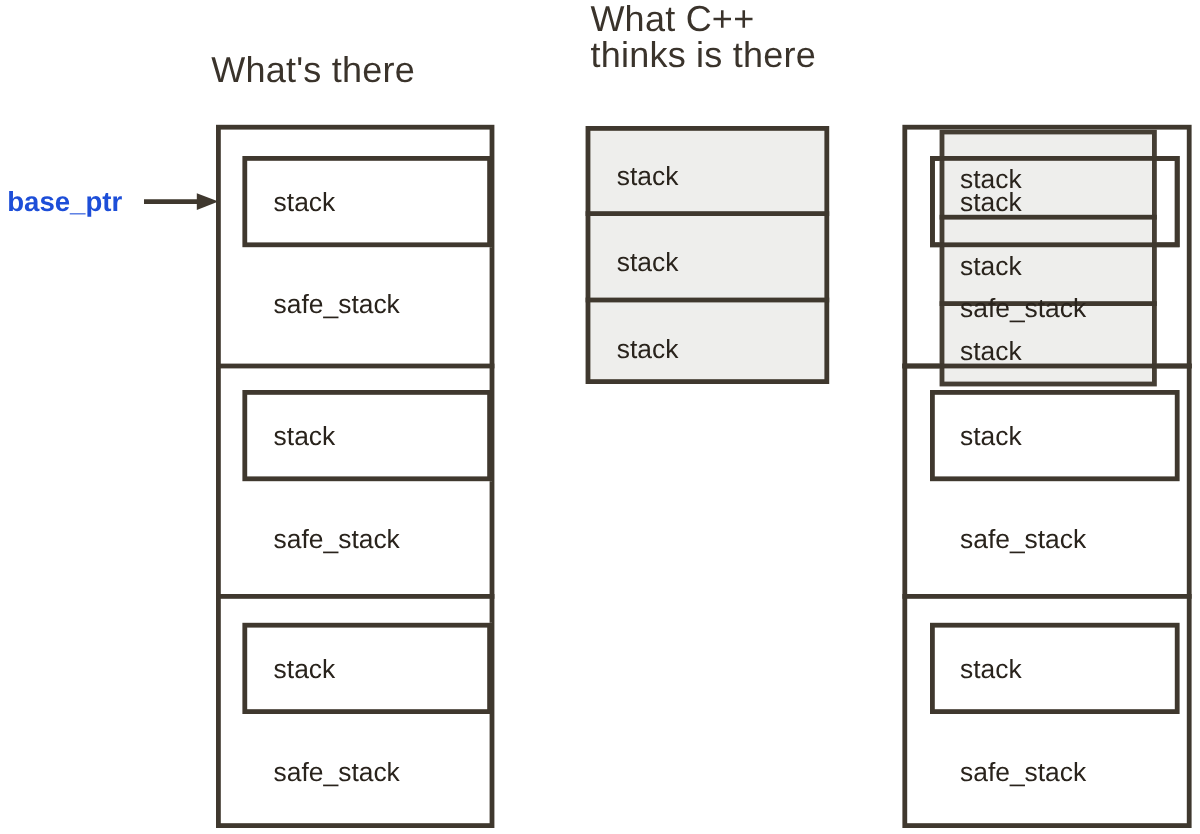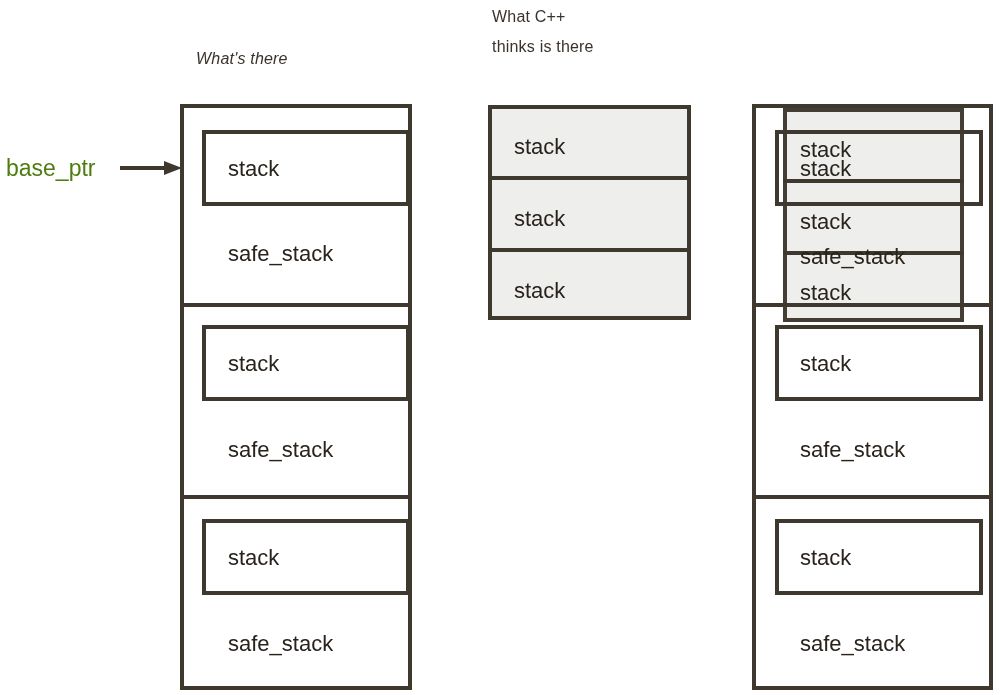--- a/index.html
+++ b/index.html
@@ -20,38 +20,39 @@
   .stage {
     position: absolute;
     left: 0; top: 0;
     width: 1000px;
     height: 695px;
   }
 
   
   .col-title {
     position: absolute;
-    font-size: 16px;
+    font-size: 30px;
     line-height: 30px;
     letter-spacing: 0.2px;
     color: #3a332b;
     white-space: pre-line;
     font-weight: 400;
   }
-  #title-left  { left: 196px; top: 44px; width: 260px; font-style: italic; }
+  #title-left  { left: 176px; top: 44px; width: 260px; }
   #title-mid   { left: 492px; top: 2px;  width: 210px; }
   #title-right { left: 752px; top: 2px;  width: 240px; }
 
   
   #baseptr-label {
     position: absolute;
     left: 6px; top: 153px;
     font-size: 23px;
     line-height: 30px;
-    color: #4d7c0f;
+    color: #1d4ed8;
+    font-weight: bold;
   }
   #baseptr-arrow {
     position: absolute;
     left: 120px; top: 160px;
     width: 62px; height: 16px;
   }
 
   
   .outer-box {
     position: absolute;

